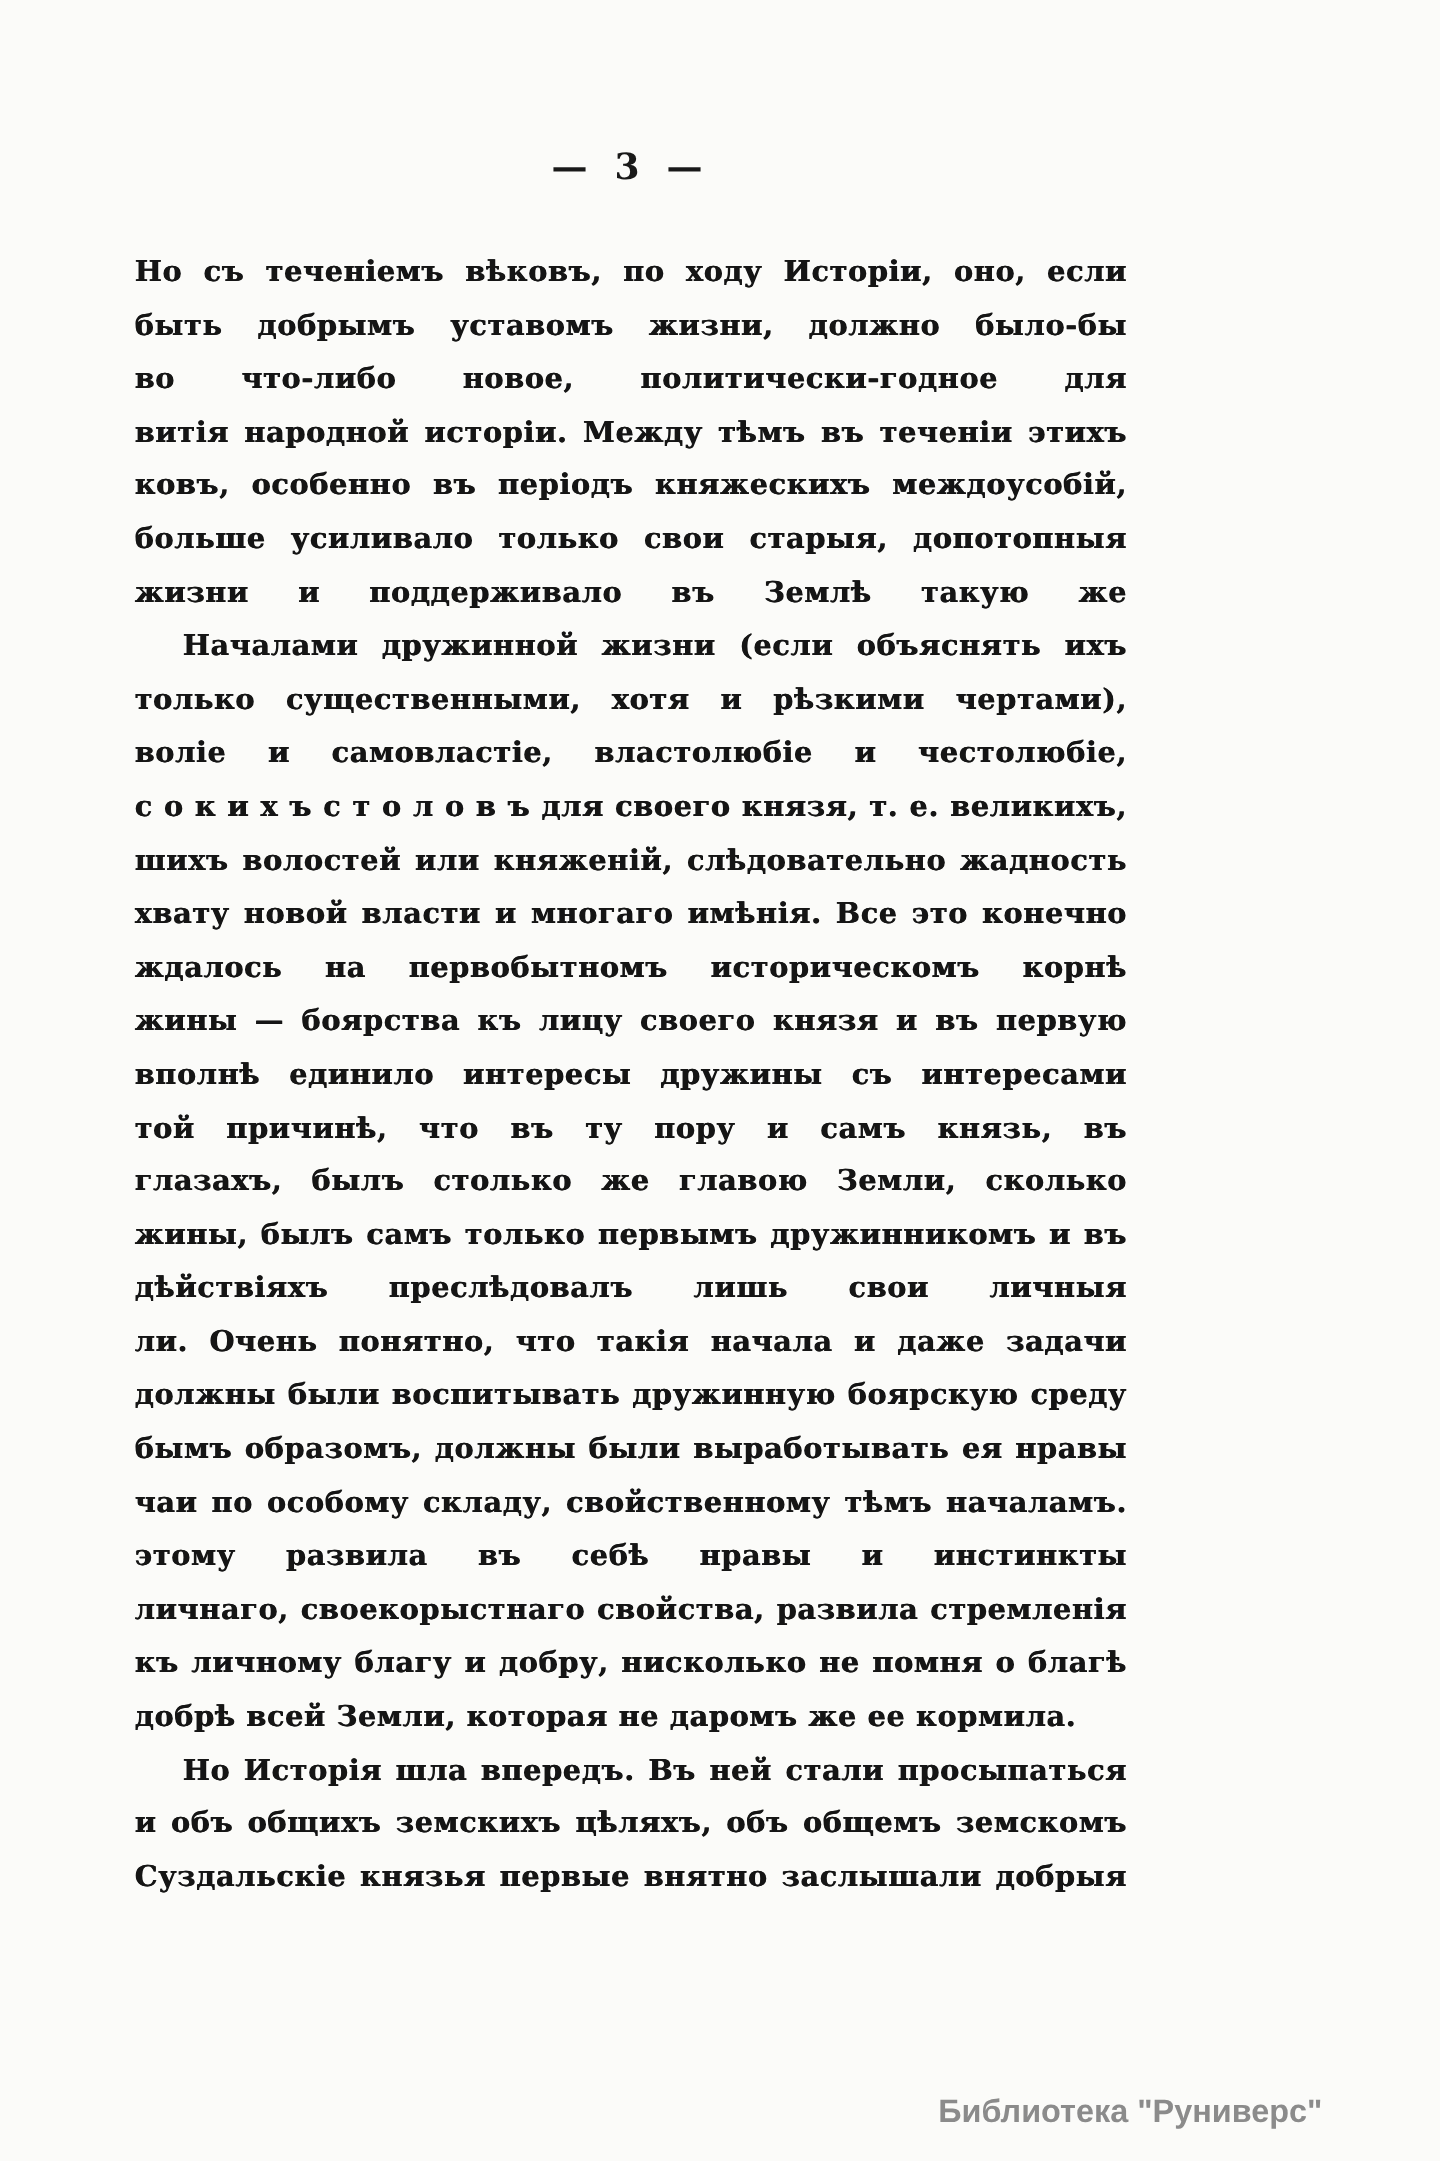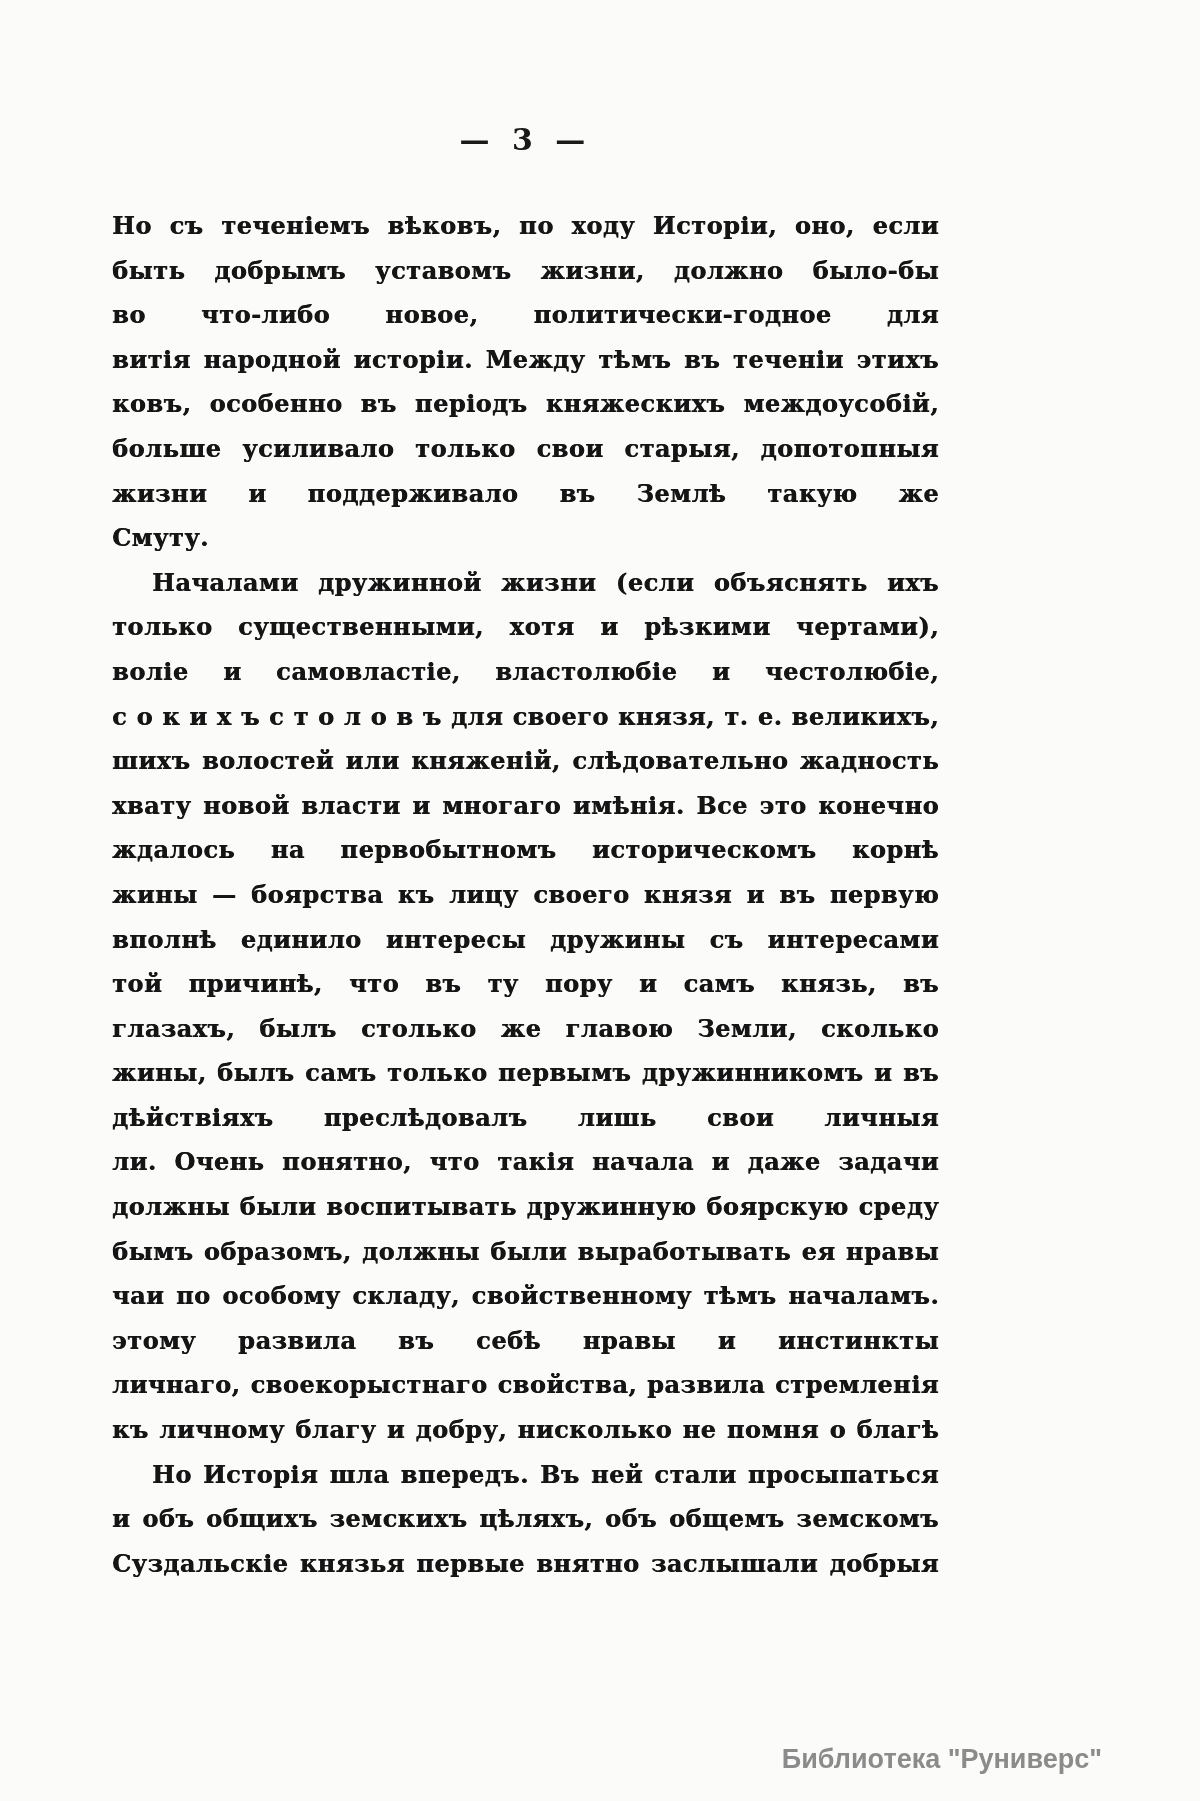--- a/index.html
+++ b/index.html
@@ -53,40 +53,40 @@
   <div class="page-number">— 3 —</div>
 
   <div class="text-block" id="text-block">
       <div class="line">Но съ теченіемъ вѣковъ, по ходу Исторіи, оно, если хотѣло</div>
       <div class="line">быть добрымъ уставомъ жизни, должно было-бы переродиться</div>
       <div class="line">во что-либо новое, политически-годное для дальнѣйшаго раз-</div>
       <div class="line">витія народной исторіи. Между тѣмъ въ теченіи этихъ вѣ-</div>
       <div class="line">ковъ, особенно въ періодъ княжескихъ междоусобій, оно еще</div>
       <div class="line">больше усиливало только свои старыя, допотопныя начала</div>
       <div class="line">жизни и поддерживало въ Землѣ такую же нескончаемую</div>
-      <div class="line end">Смуту.</div>
       <div class="line indent">Началами дружинной жизни (если объяснять ихъ одними</div>
       <div class="line">только существенными, хотя и рѣзкими чертами), были само-</div>
       <div class="line">воліе и самовластіе, властолюбіе и честолюбіе, добываніе в ы-</div>
       <div class="line">с о к и х ъ  с т о л о в ъ для своего князя, т. е. великихъ, стар-</div>
       <div class="line">шихъ волостей или княженій, слѣдовательно жадность къ за-</div>
       <div class="line">хвату новой власти и многаго имѣнія. Все это конечно утвер-</div>
       <div class="line">ждалось на первобытномъ историческомъ корнѣ отношеній дру-</div>
       <div class="line">жины — боярства къ лицу своего князя и въ первую пору</div>
       <div class="line">вполнѣ единило интересы дружины съ интересами князя, по</div>
       <div class="line">той причинѣ, что въ ту пору и самъ князь, въ собственныхъ</div>
       <div class="line">глазахъ, былъ столько же главою Земли, сколько главою дру-</div>
       <div class="line">жины, былъ самъ только первымъ дружинникомъ и въ своихъ</div>
       <div class="line">дѣйствіяхъ преслѣдовалъ лишь свои личныя эгоистическія цѣ-</div>
       <div class="line">ли. Очень понятно, что такія начала и даже задачи жизни</div>
       <div class="line">должны были воспитывать дружинную боярскую среду осо-</div>
       <div class="line">бымъ образомъ, должны были выработывать ея нравы и обы-</div>
       <div class="line">чаи по особому складу, свойственному тѣмъ началамъ. Она по</div>
       <div class="line">этому развила въ себѣ нравы и инстинкты исключительно</div>
       <div class="line">личнаго, своекорыстнаго свойства, развила стремленія только</div>
       <div class="line">къ личному благу и добру, нисколько не помня о благѣ и</div>
+      <div class="line end">добрѣ всей Земли, которая не даромъ же ее кормила.</div>
       <div class="line indent">Но Исторія шла впередъ. Въ ней стали просыпаться идеи</div>
       <div class="line">и объ общихъ земскихъ цѣляхъ, объ общемъ земскомъ добрѣ.</div>
       <div class="line">Суздальскіе князья первые внятно заслышали добрыя внушенія</div>
     </div>
 
   <div class="watermark">Библиотека "Руниверс"</div>
 </div>
 
 </body></html>

